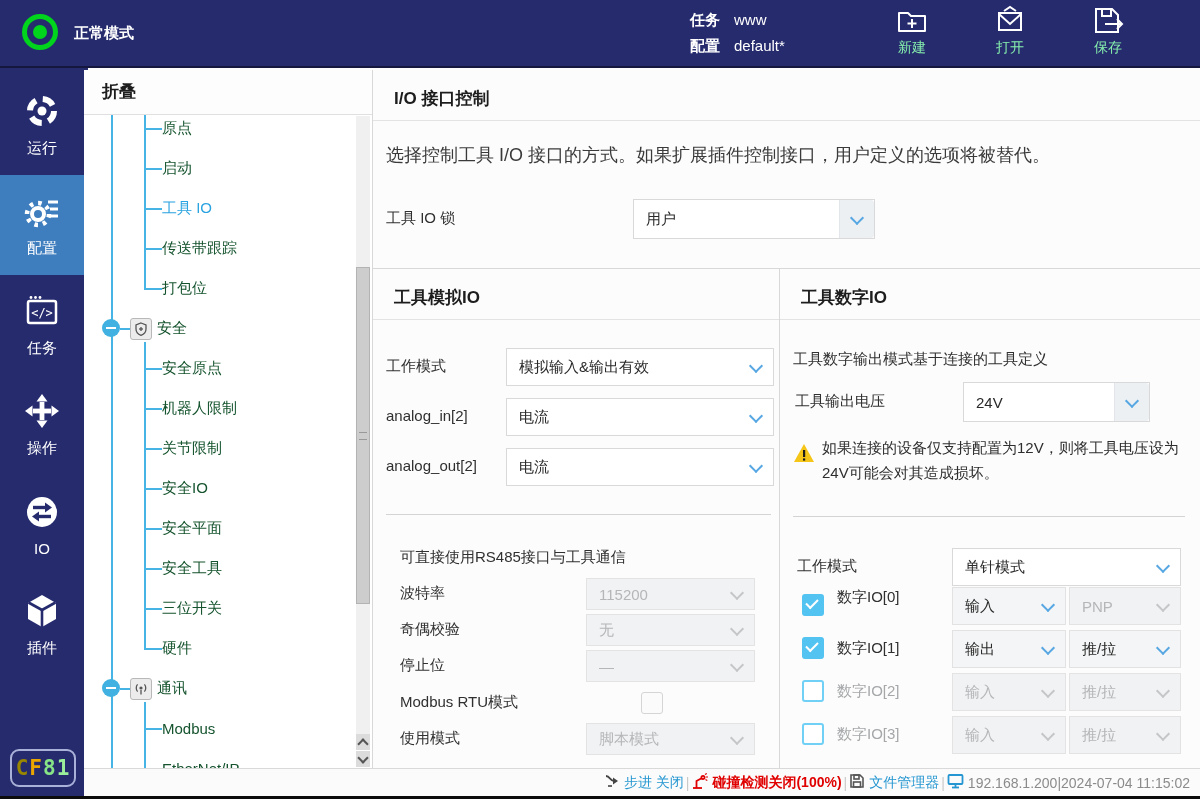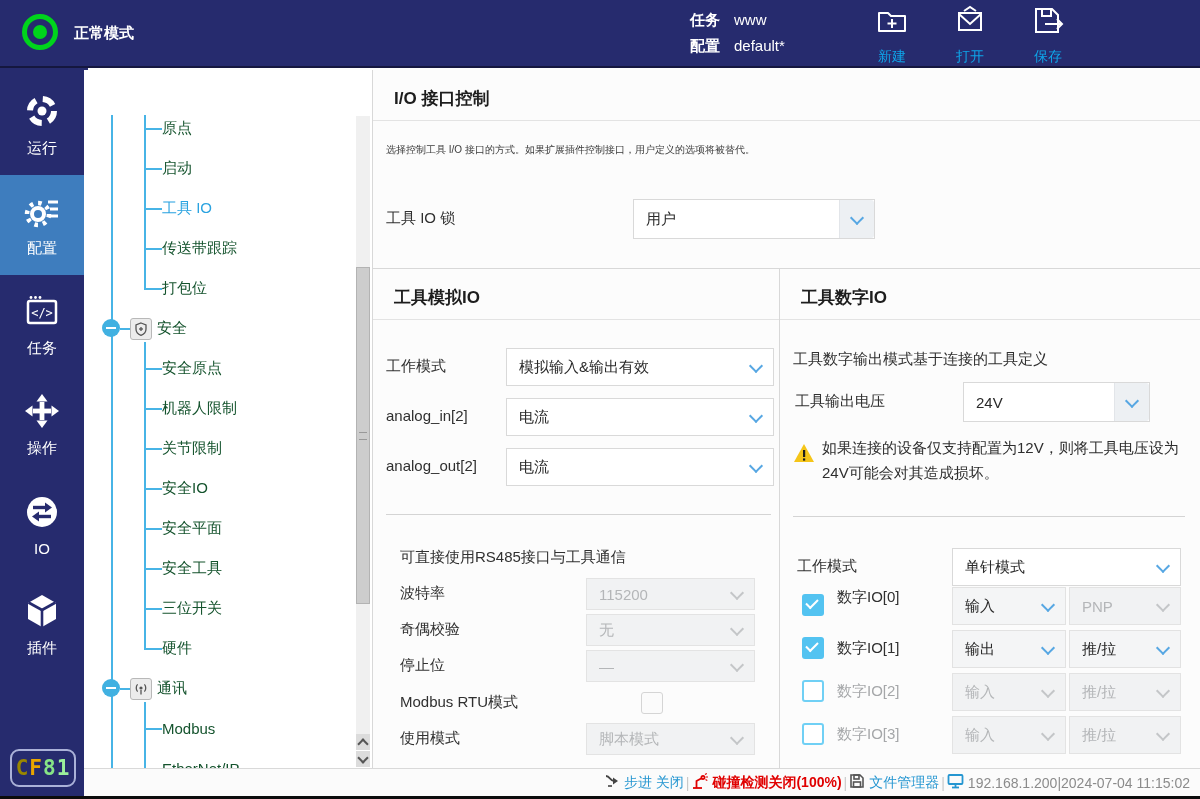--- a/index.html
+++ b/index.html
@@ -7,21 +7,21 @@
        font-family:"Liberation Sans","DejaVu Sans",sans-serif;color:#2a2a2a;}
   
   .topbar{position:absolute;left:0;top:0;width:1200px;height:66px;background:#262b6e;border-bottom:2px solid #15173f;}
   .mode-ind{position:absolute;left:22px;top:14px;width:26px;height:26px;border:5px solid #00d41c;border-radius:50%;}
   .mode-ind::after{content:"";position:absolute;left:50%;top:50%;width:14px;height:14px;margin:-7px 0 0 -7px;border-radius:50%;background:#00d41c;}
   .mode-text{position:absolute;left:74px;top:24px;color:#fff;font-weight:700;font-size:15px;}
   .meta{position:absolute;left:690px;top:7px;color:#fff;font-size:15px;line-height:26px;}
   .meta .row{display:flex;gap:14px;}
   .meta .k{font-weight:700;}
   .actions{position:absolute;left:876px;top:5px;display:flex;gap:46px;}
-  .action{display:flex;flex-direction:column;align-items:center;gap:11px;color:#0ea5e9;font-size:14px;cursor:pointer;}
+  .action{display:flex;flex-direction:column;align-items:center;gap:2px;color:#86efac;font-size:14px;cursor:pointer;margin-left:20px;}
   .action svg{display:block;}
   
   .edge-strip{position:absolute;left:0;top:68px;width:5px;height:728px;background:#bdbdbd;}
   .edge-strip .h{position:absolute;left:0;top:2px;width:5px;height:150px;background:#8f8f8f;}
   
   .sidebar{position:absolute;left:0;top:68px;width:88px;height:731px;background:#262b6e;}
   .side-item{position:absolute;left:0;width:84px;height:100px;display:flex;flex-direction:column;align-items:center;justify-content:center;gap:7px;color:#fff;font-size:15px;cursor:pointer;}
   .side-item.active{background:#3e7dbe;}
   .badge{position:absolute;left:10px;bottom:12px;width:62px;height:34px;border:2px solid #aab1d8;border-radius:9px;
          display:flex;align-items:center;justify-content:center;font-family:"DejaVu Sans Mono",monospace;font-size:21px;font-weight:700;letter-spacing:1px;}
@@ -45,21 +45,21 @@
   .thandle::after{content:"";position:absolute;left:2px;right:2px;top:50%;height:6px;margin-top:-4px;border-top:1px solid #999;border-bottom:1px solid #999;}
   .tbtn{position:absolute;right:2px;width:14px;height:16px;background:#dcdcdc;display:flex;align-items:center;justify-content:center;}
   .tbtn .ch{width:6px;height:6px;border-right:2px solid #555;border-bottom:2px solid #555;}
   .tbtn.up .ch{transform:rotate(-135deg);margin-top:3px;}
   .tbtn.down .ch{transform:rotate(45deg);margin-top:-2px;}
   
   .main{position:absolute;left:373px;top:70px;width:827px;height:698px;background:#fcfcfc;}
   .sec-head{height:42px;border-bottom:1px solid #e3e3e3;}
   .sec-head h2{margin:8px;padding-left:13px;line-height:42px;font-size:17px;color:#1d1d1d;}
   .io-top{position:absolute;left:0;top:0;right:0;height:198px;}
-  .desc{position:absolute;left:13px;top:73px;font-size:10px;color:#3a3a3a;}
+  .desc{position:absolute;left:13px;top:73px;font-size:18px;color:#3a3a3a;}
   .lbl{position:absolute;font-size:15px;color:#303030;line-height:20px;}
   .lbl.dis{color:#a5a7a9;}
   .bottom{position:absolute;left:0;top:198px;right:0;bottom:0;border-top:1px solid #d8d8d8;display:flex;}
   .analog{position:relative;width:406px;border-right:1px solid #d8d8d8;}
   .digital{position:relative;flex:1;}
   .divider{position:absolute;height:1px;background:#d4d4d4;}
   
   .dd{position:absolute;border:1px solid #d9d9d9;border-radius:0;background:#fff;display:flex;align-items:center;font-size:15px;color:#2a2a2a;cursor:pointer;}
   .ddval{padding-left:12px;white-space:nowrap;overflow:hidden;}
   .ddbtn{margin-left:auto;width:34px;align-self:stretch;display:flex;align-items:center;justify-content:center;flex:none;}
@@ -203,20 +203,21 @@
     </div>
     <div class="badge">
       <span class="c0">C</span>
         <span class="c1">F</span>
         <span class="c2">8</span>
         <span class="c3">1</span>
     </div>
   </nav>
 
   <aside class="tree">
+    <div class="tree-head">折叠</div>
     <div class="vline" style="left:27px;top:45px;height:653px"></div>
     <div class="vline" style="left:60px;top:45px;height:173px"></div>
     <div class="vline" style="left:60px;top:272px;height:306px"></div>
     <div class="vline" style="left:60px;top:632px;height:66px"></div>
 
     <div class="trow leaf" style="top:38px">
         <span>原点</span>
       </div>
     <div class="trow leaf" style="top:78px">
         <span>启动</span>

